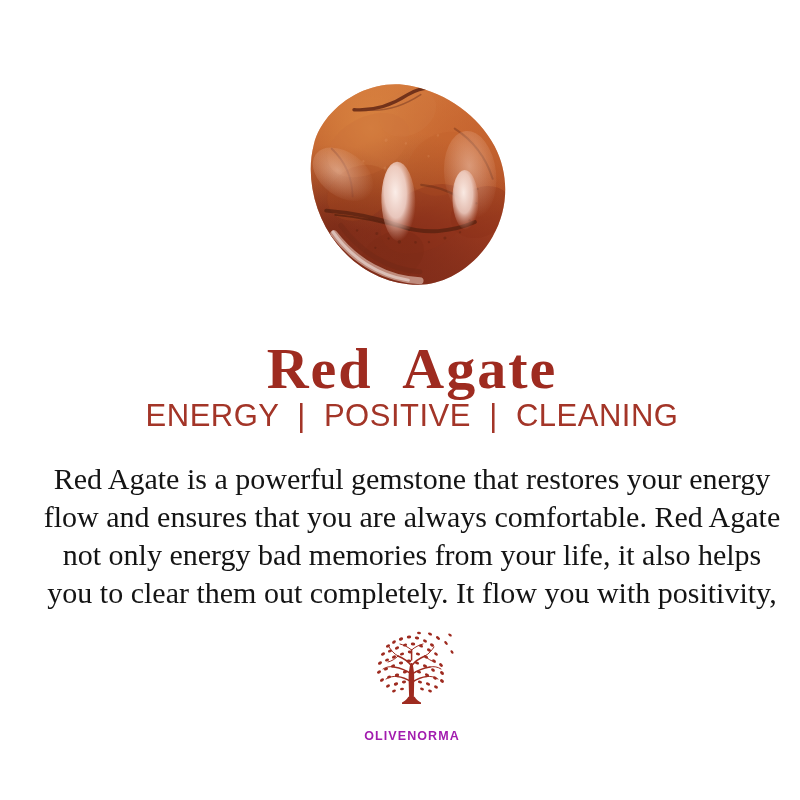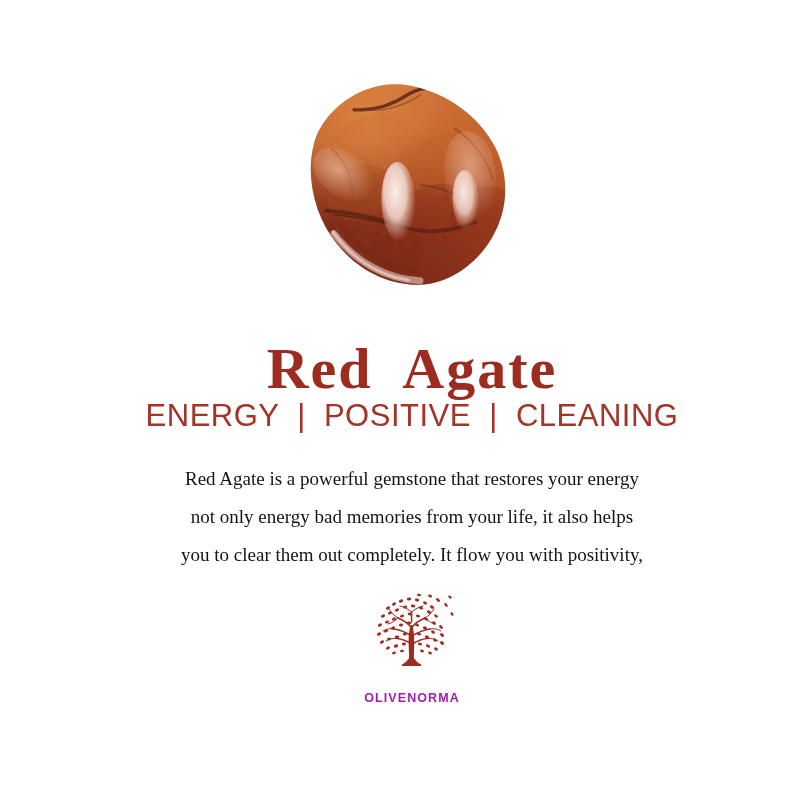--- a/index.html
+++ b/index.html
@@ -68,21 +68,21 @@
     text-align: center;
     white-space: pre;
   }
 
   
   .body-copy {
     margin-top: 26px;
     width: 760px;
     text-align: center;
     font-family: "Liberation Serif", serif;
-    font-size: 19px;
+    font-size: 30px;
     line-height: 38px;
     color: #141414;
   }
   .body-line {
     display: block;
     white-space: pre;
   }
 
   
   .logo {
@@ -247,20 +247,21 @@
       </svg>
     </div>
   </div>
 
   <div class="title">Red  Agate</div>
 
   <div class="subtitle">ENERGY  |  POSITIVE  |  CLEANING</div>
 
   <div class="body-copy">
     <span class="body-line">Red Agate is a powerful gemstone that restores your energy</span>
+    <span class="body-line">flow and ensures that you are always comfortable. Red Agate</span>
     <span class="body-line">not only energy bad memories from your life, it also helps</span>
     <span class="body-line">you to clear them out completely. It flow you with positivity,</span>
   </div>
 
   <div class="logo">
     <svg class="logo-mark" viewBox="0 0 96 80">
       <g fill="#9e2b20" stroke="#9e2b20">
 
         <path d="M45.2,70 L44.6,50 C44.4,44 45.2,38 46.6,33 L48.4,33
                  C49.6,38 50.4,44 50.2,50 L49.8,70 Z" stroke-width="0"></path>

